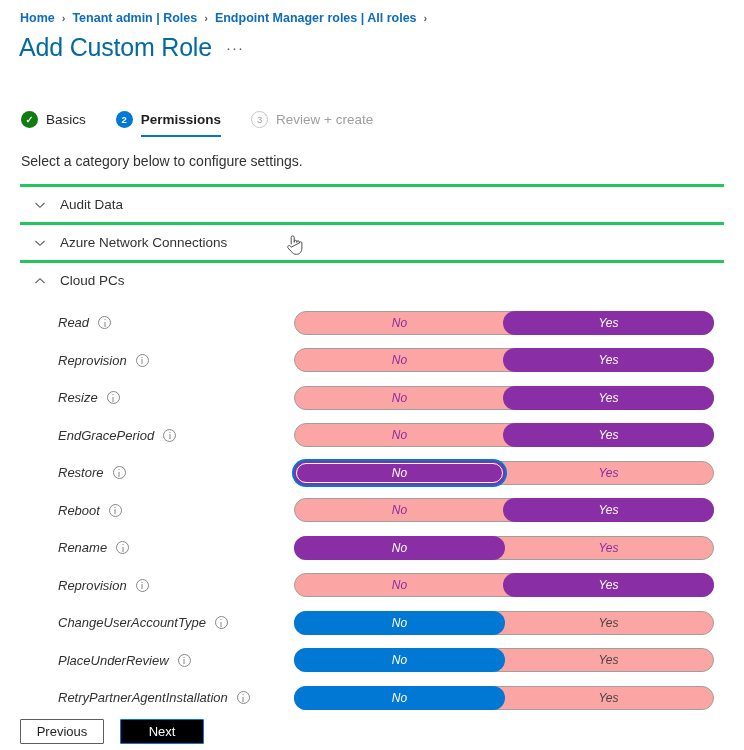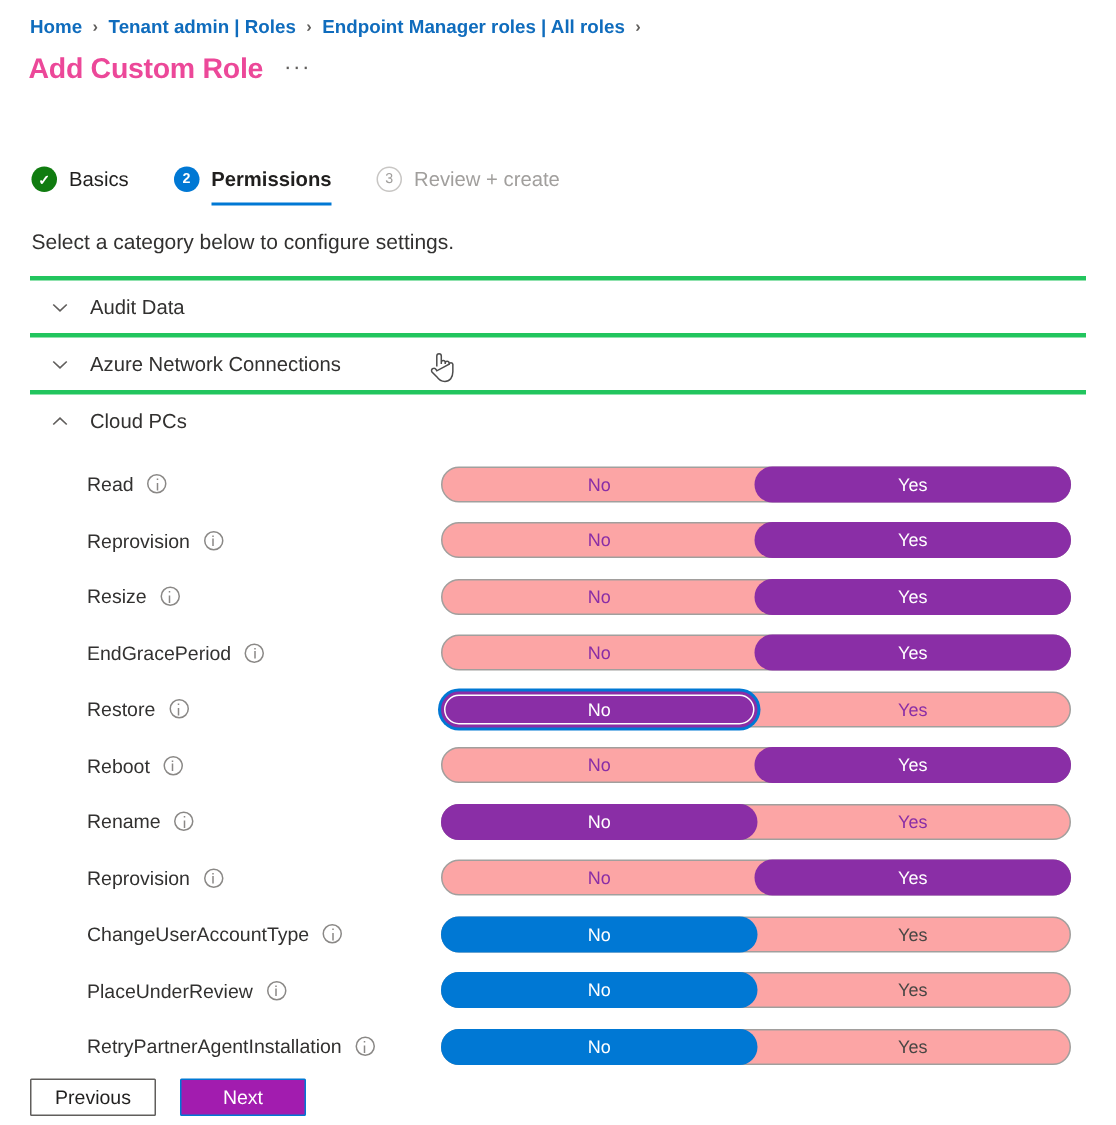--- a/index.html
+++ b/index.html
@@ -39,24 +39,24 @@
   }
 
   
   .title-row {
     position: absolute;
     left: 19px; top: 31px;
     display: flex;
     align-items: baseline;
   }
   .page-title {
-    font-size: 19px;
-    font-weight: 700;
+    font-size: 25px;
+    font-weight: 400;
     letter-spacing: -0.2px;
-    color: #ec4899;
+    color: #0369a1;
     line-height: 32px;
   }
   .ellipsis-btn {
     margin-left: 14px;
     color: #605e5c;
     font-size: 15px;
     line-height: 15px;
     letter-spacing: 1px;
     cursor: pointer;
     position: relative;
@@ -142,21 +142,21 @@
     align-items: center;
     justify-content: center;
   }
   .acc-title {
     font-size: 13.5px;
     color: #323130;
     line-height: 18px;
   }
 
   
-  .perm-list { padding: 6px 0 4px 0; }
+  .perm-list { padding: 6px 0 4px 0; font-style: italic; }
   .perm-row {
     height: 37.5px;
     display: flex;
     align-items: center;
     position: relative;
   }
   .perm-label {
     position: absolute;
     left: 38px;
     display: flex;
@@ -251,21 +251,21 @@
     justify-content: center;
     cursor: pointer;
     border-radius: 1px;
   }
   .btn-secondary {
     background: #ffffff;
     border: 1px solid #605e5c;
     color: #201f1e;
   }
   .btn-primary {
-    background: #a21caf;
+    background: #000000;
     border: 1px solid #0078d4;
     color: #ffffff;
     margin-left: 16px;
   }
 
   
   .cursor {
     position: absolute;
     left: 286px; top: 234px;
     width: 18px; height: 22px;

